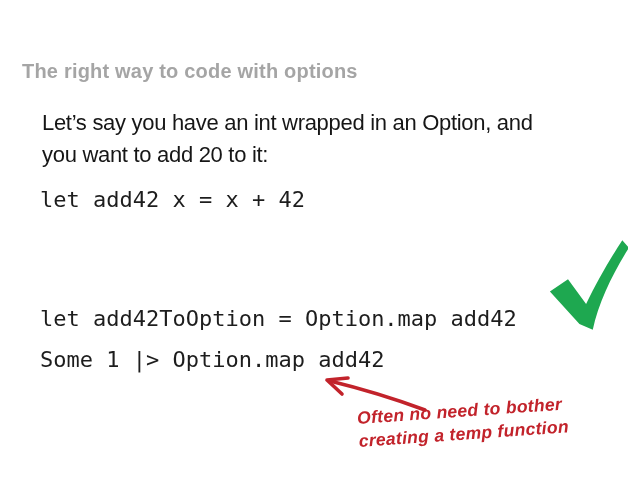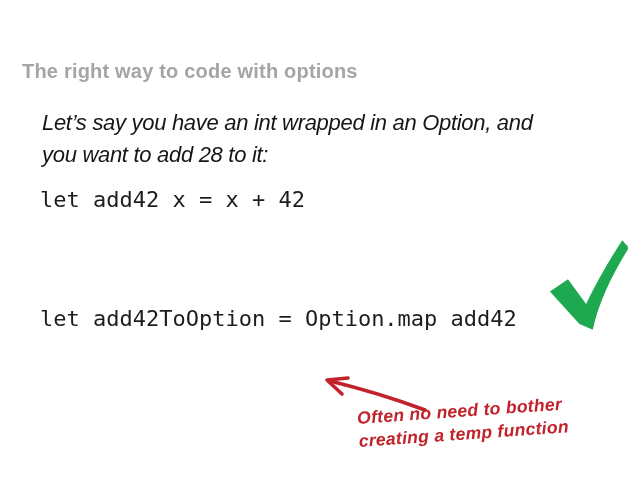--- a/index.html
+++ b/index.html
@@ -29,21 +29,21 @@
   }
   .intro {
     position: absolute;
     left: 42px;
     top: 60px;
     color: var(--body-black, #161616);
     font-size: 22px;
     letter-spacing: -0.3px;
     line-height: 32px;
   }
-  .intro-line { white-space: nowrap; font-style: italic; }
+  .intro-line { white-space: nowrap; }
   .code {
     position: absolute;
     left: 40px;
     margin: 0;
     font-family: "DejaVu Sans Mono", monospace;
     font-size: 22px;
     line-height: 28px;
     color: var(--code-black, #1d1d1d);
     white-space: pre;
   }
@@ -83,29 +83,30 @@
 </style>
 </head>
 <body>
 
 <div class="slide">
 
   <h1 class="title">The right way to code with options</h1>
 
   <div class="intro">
     <div class="intro-line">Let’s say you have an int wrapped in an Option, and</div>
-    <div class="intro-line">you want to add 28 to it:</div>
+    <div class="intro-line">you want to add 20 to it:</div>
   </div>
 
   <div class="code code1">let add42 x = x + 42</div>
 
   <div class="code code2">
     <div>let add42ToOption = Option.map add42</div>
   </div>
 
+  <div class="code code3">Some 1 |&gt; Option.map add42</div>
 
   <svg class="checkmark" viewBox="0 0 84 100" xmlns="http://www.w3.org/2000/svg" aria-hidden="true">
     <path d="M2 58 L21 45 L40 71 C52 46 68 19 78 4 L85 12 C69 37 53 69 47 98 L33 92 Z" fill="var(--check-green, #1ea850)"></path>
   </svg>
 
   <svg class="arrow" viewBox="0 0 115 42" xmlns="http://www.w3.org/2000/svg" aria-hidden="true">
     <path d="M107 35 C 80 25, 45 14, 12 6" fill="none" stroke="var(--annotation-red, #c2232b)" stroke-width="3.6" stroke-linecap="round"></path>
     <path d="M30 3 L9 5 L24 19" fill="none" stroke="var(--annotation-red, #c2232b)" stroke-width="3.6" stroke-linecap="round" stroke-linejoin="round"></path>
   </svg>
 

